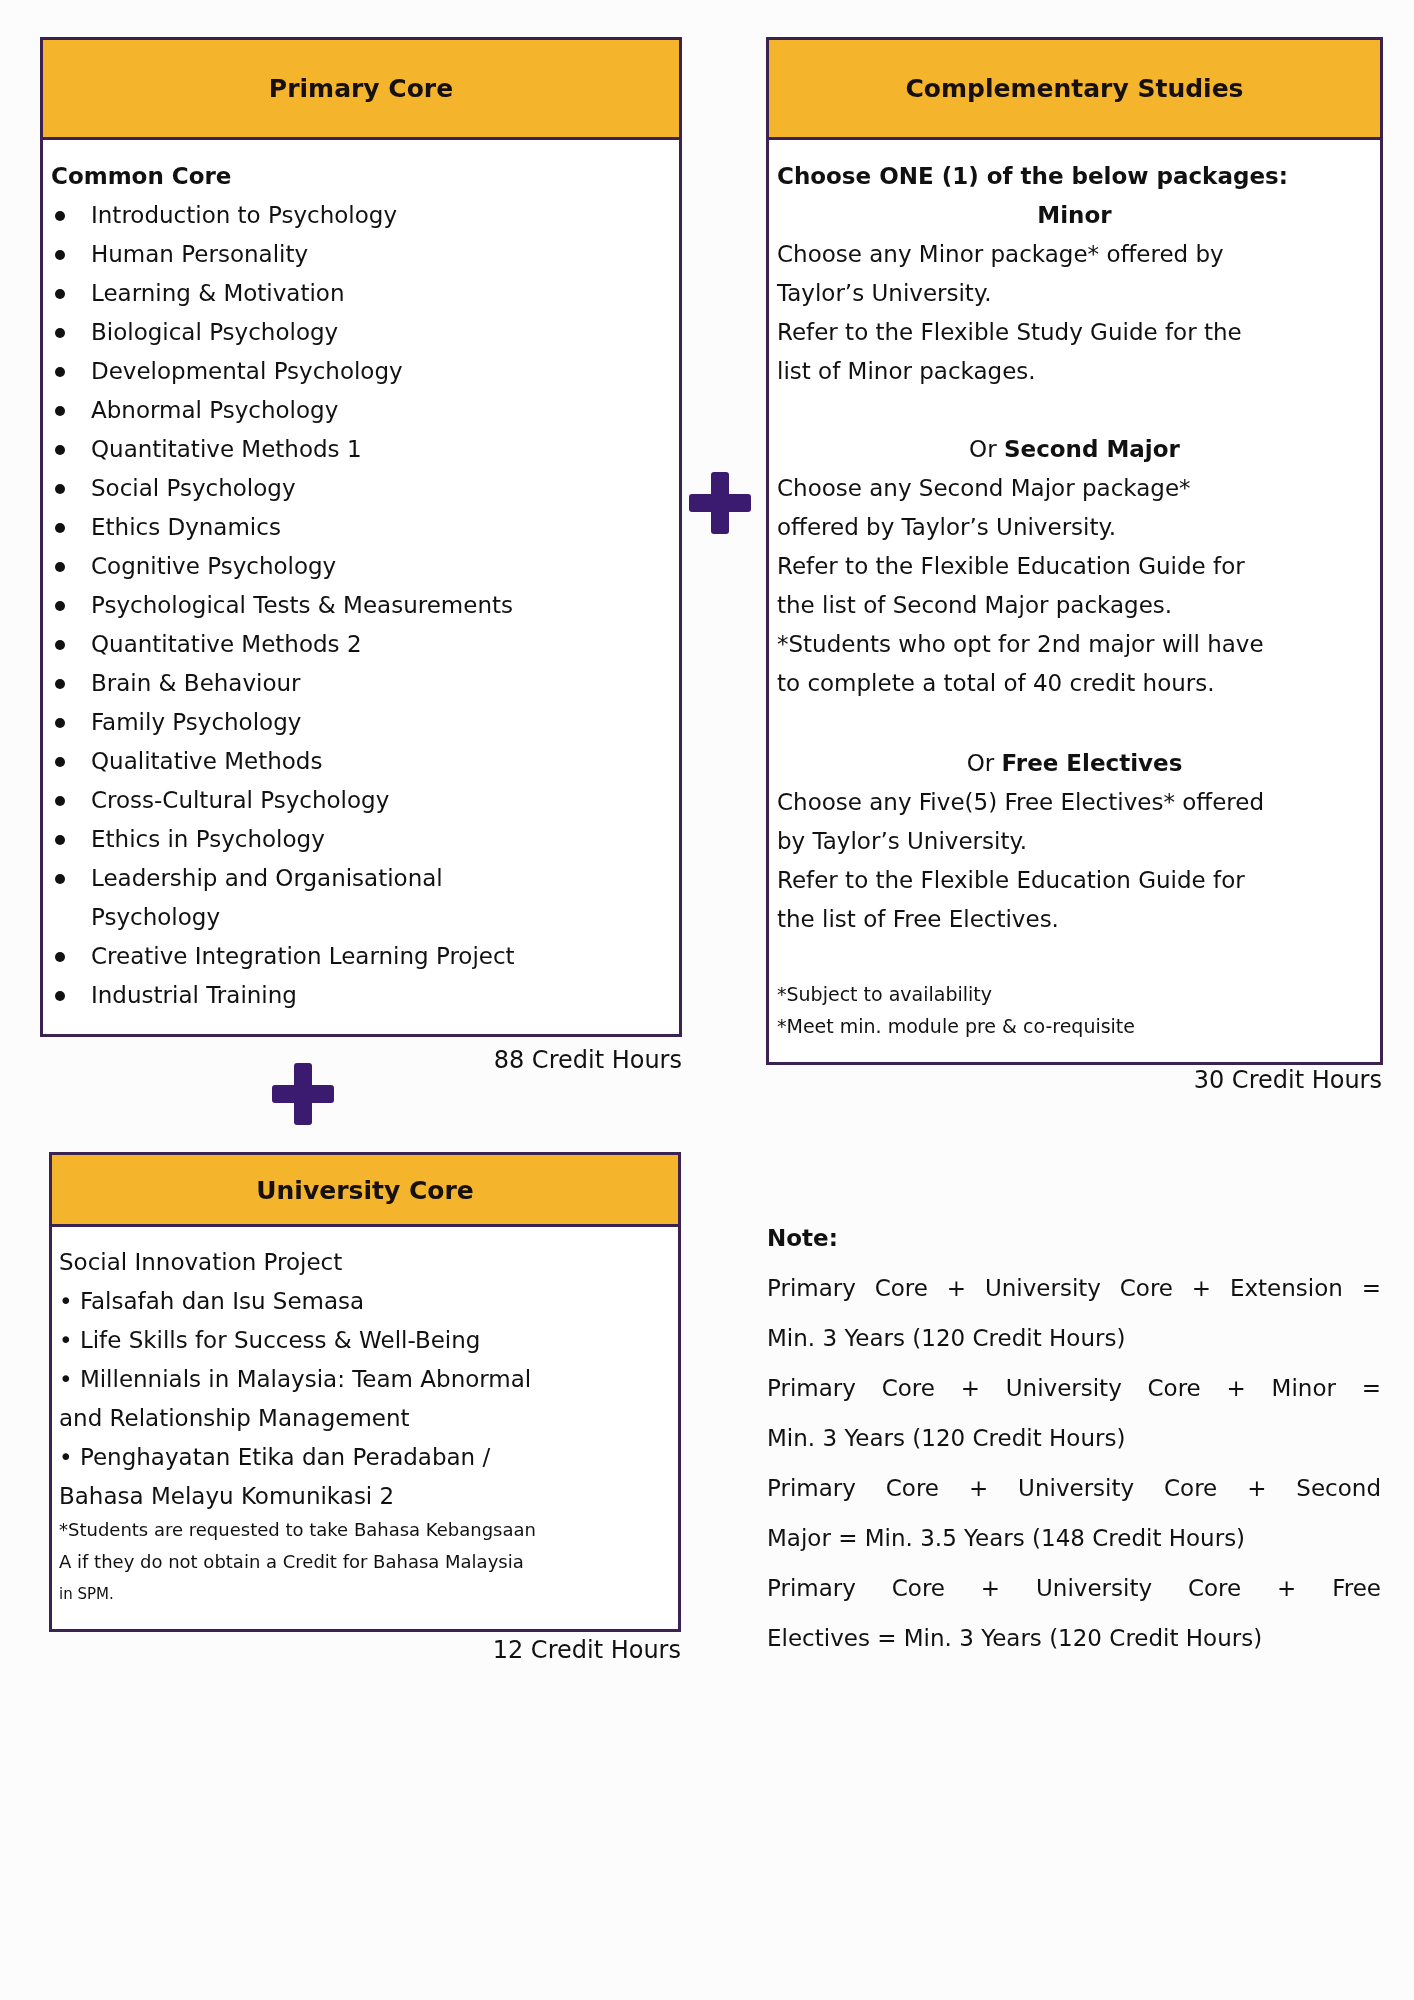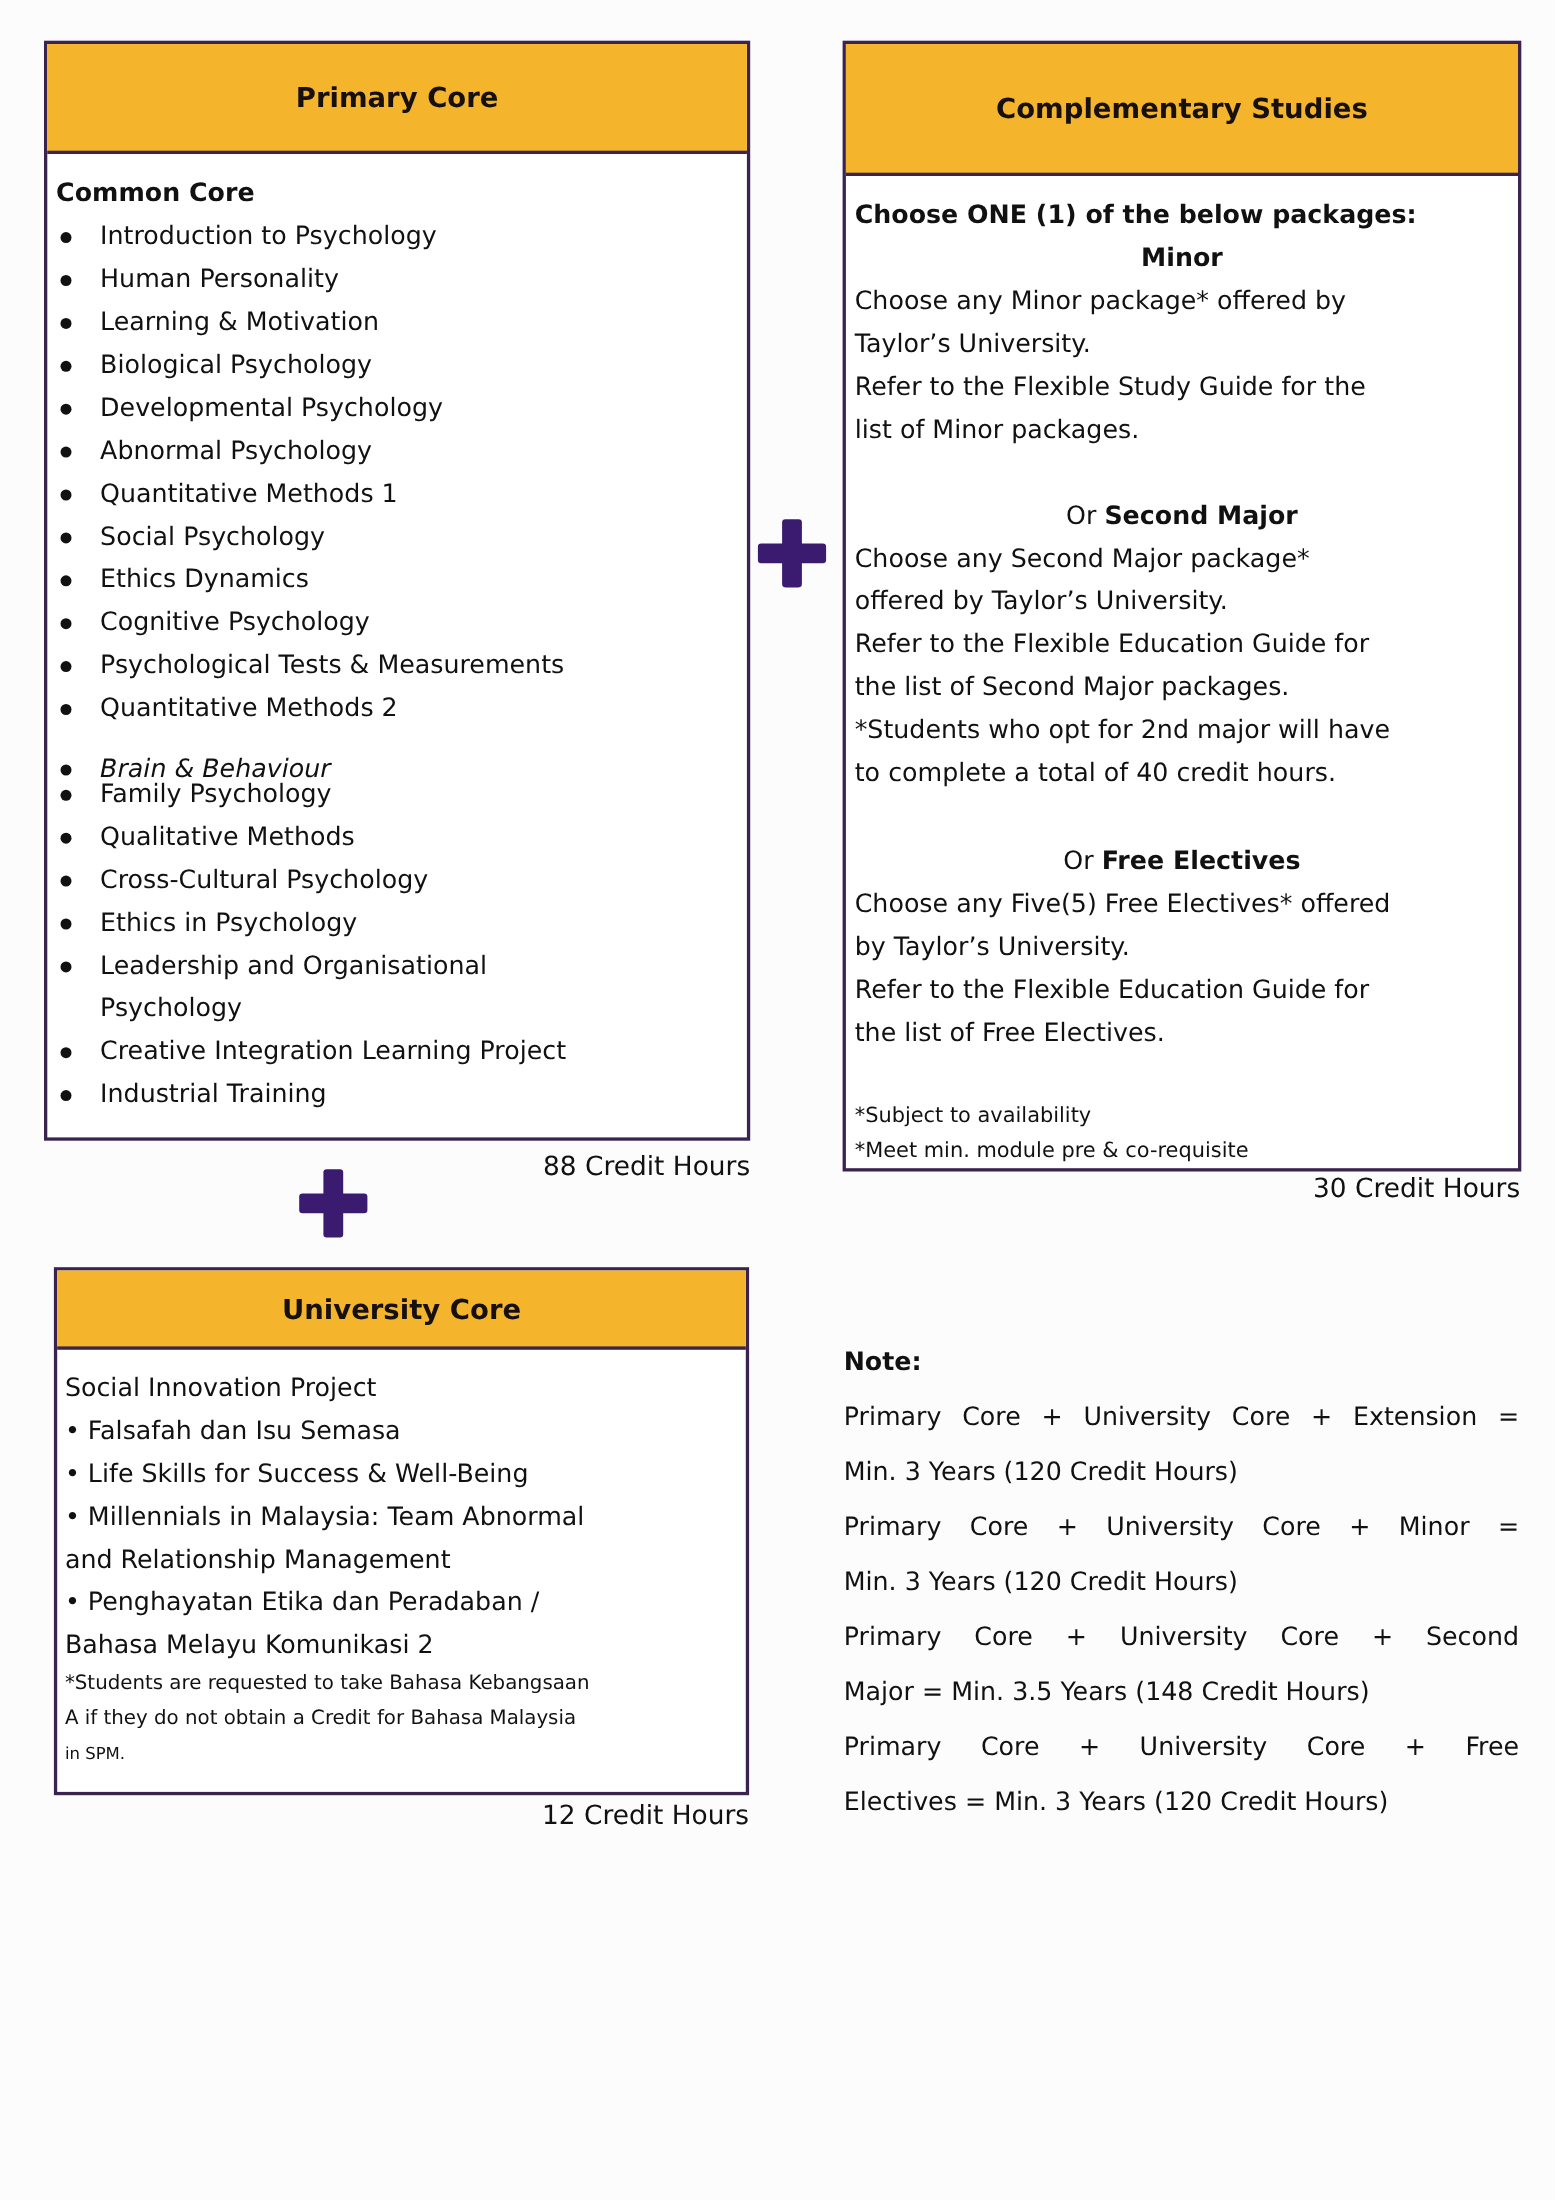--- a/index.html
+++ b/index.html
@@ -106,21 +106,21 @@
           <span class="txt">Cognitive Psychology</span>
         </div>
         <div class="line bullet-item" style="top: 446px;">
           <span class="dot"></span>
           <span class="txt">Psychological Tests &amp; Measurements</span>
         </div>
         <div class="line bullet-item" style="top: 485px;">
           <span class="dot"></span>
           <span class="txt">Quantitative Methods 2</span>
         </div>
-        <div class="line bullet-item" style="top: 540px; font-style: italic;">
+        <div class="line bullet-item" style="top: 524px;">
           <span class="dot"></span>
           <span class="txt">Brain &amp; Behaviour</span>
         </div>
         <div class="line bullet-item" style="top: 563px;">
           <span class="dot"></span>
           <span class="txt">Family Psychology</span>
         </div>
         <div class="line bullet-item" style="top: 602px;">
           <span class="dot"></span>
           <span class="txt">Qualitative Methods</span>
@@ -149,21 +149,21 @@
           <span class="txt">Industrial Training</span>
         </div>
       </div>
   </div>
 </div>
 <div class="credit" style="left:380px; width:302px; top:1044px;">88 Credit Hours</div>
 
 <div class="plus" style="left:689px; top:472px;"></div>
 
 <div class="box" style="left:766px; top:37px; width:617px; height:1028px;">
-  <div class="box-header" style="height:120px;">
+  <div class="box-header" style="height:100px;">
     <span>Complementary Studies</span>
   </div>
   <div class="box-body" style="height:880px;">
     <div class="line bold" style="top:17px; left:8px;">Choose ONE (1) of the below packages:</div>
     <div class="line bold center" style="top:56px;">Minor</div>
     <div class="line" style="top:95px; left:8px;">Choose any Minor package* offered by</div>
     <div class="line" style="top:134px; left:8px;">Taylor’s University.</div>
     <div class="line" style="top:173px; left:8px;">Refer to the Flexible Study Guide for the</div>
     <div class="line" style="top:212px; left:8px;">list of Minor packages.</div>
 

